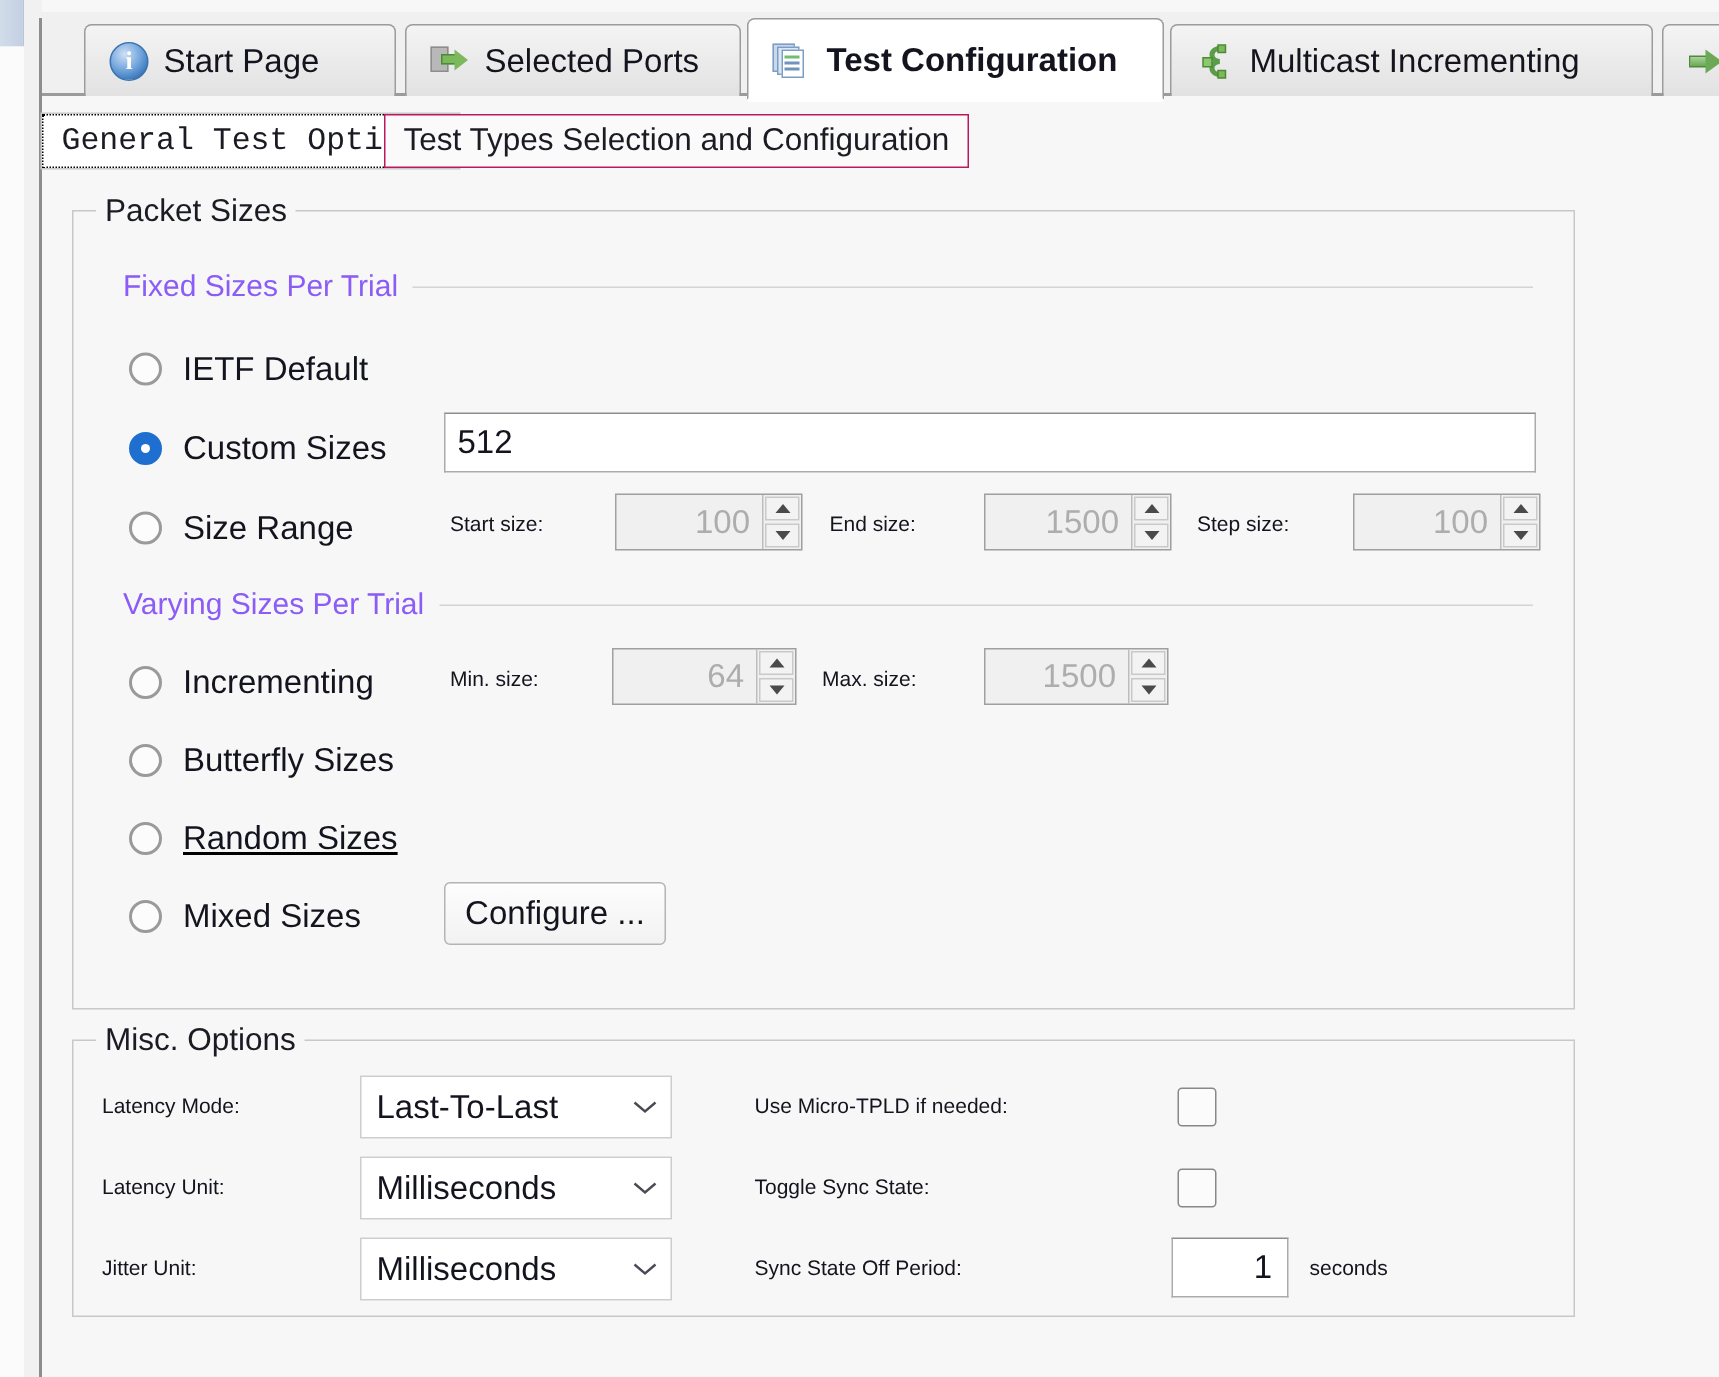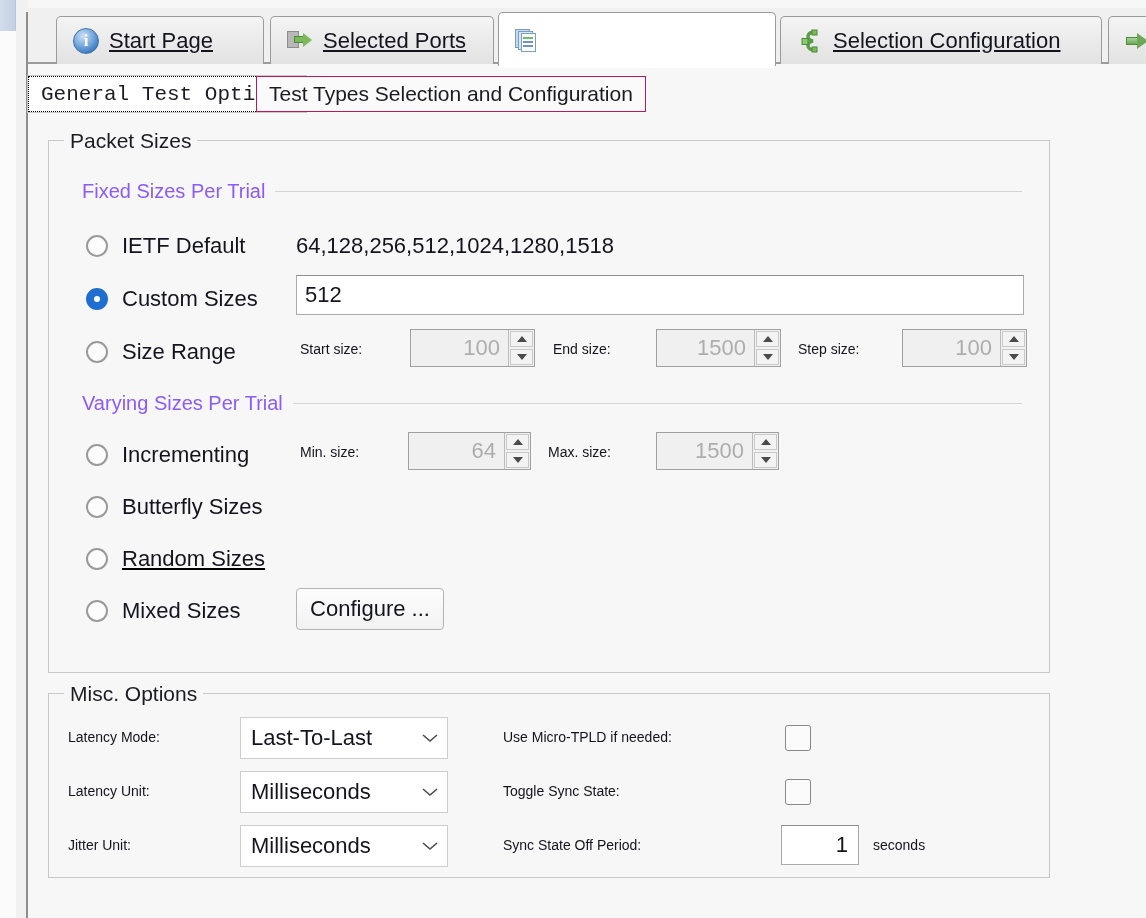--- a/index.html
+++ b/index.html
@@ -80,21 +80,21 @@
     font-weight: bold;
     z-index: 5;
   }
   .tab.active::after {
     content: "";
     position: absolute;
     left: 0; right: 0; bottom: -2px;
     height: 3px;
     background: #ffffff;
   }
-  .tab .tlabel { line-height: 1; text-decoration: underline; }
+  .tab .tlabel { line-height: 1; }
 
   
   .ticon { width: 26px; height: 26px; flex: 0 0 26px; position: relative; }
 
   .icon-info {
     border-radius: 50%;
     background: radial-gradient(circle at 38% 30%, #cfe0f5 0%, #76a8de 45%, #3f7cbe 75%, #2c5f9c 100%);
     border: 1px solid #3c72ad;
     display: flex; align-items: center; justify-content: center;
     color: #ffffff; font-size: 17px; font-weight: bold;
@@ -371,32 +371,33 @@
 
     <div class="tab active" style="left:470px;width:278px;">
       <span class="ticon icon-docs">
         <span class="pg pg1"></span>
           <span class="pg pg2"></span>
           <span class="pg pg3"></span>
         <span class="bar b1"></span>
           <span class="bar b2"></span>
           <span class="bar b3"></span>
       </span>
+      <span class="tlabel">Test Configuration</span>
     </div>
 
     <div class="tab" style="left:752px;width:322px;">
       <span class="ticon icon-mcast">
         <svg width="26" height="26" viewBox="0 0 26 26">
           <path d="M18 4 C9 4 9 12 16 13 C9 14 9 22 18 22" fill="none" stroke="#5a9c4a" stroke-width="3.4"></path>
           <rect x="15" y="2" width="5" height="5" fill="#7cb85c" stroke="#4c8a35" stroke-width="1"></rect>
           <rect x="15" y="19" width="5" height="5" fill="#7cb85c" stroke="#4c8a35" stroke-width="1"></rect>
           <rect x="5" y="10.5" width="6" height="6" fill="#8cc96c" stroke="#4c8a35" stroke-width="1"></rect>
         </svg>
       </span>
-      <span class="tlabel">Selection Configuration</span>
+      <span class="tlabel">Multicast Incrementing</span>
     </div>
 
     <div class="tab" style="left:1080px;width:120px;">
       <span class="ticon icon-arrow">
         <span class="ashaft"></span>
           <span class="ahead"></span>
       </span>
 
     </div>
   </div>
@@ -418,21 +419,20 @@
 
       <div class="sec" style="left:34px;top:50px;width:940px;">
         <span>Fixed Sizes Per Trial</span>
         <span class="rule"></span>
       </div>
 
       <div class="radio-row" style="left:38px;top:103px;">
         <span class="radio"></span>
         <span class="radio-label">IETF Default</span>
       </div>
-      <div class="static-text" style="left:248px;top:103px;">64,128,256,512,1024,1280,1518</div>
 
       <div class="radio-row" style="left:38px;top:156px;">
         <span class="radio checked"></span>
         <span class="radio-label">Custom Sizes</span>
       </div>
       <div class="textbox" style="left:248px;top:145px;width:728px;height:40px;">512</div>
 
       <div class="radio-row" style="left:38px;top:209px;">
         <span class="radio"></span>
         <span class="radio-label">Size Range</span>

